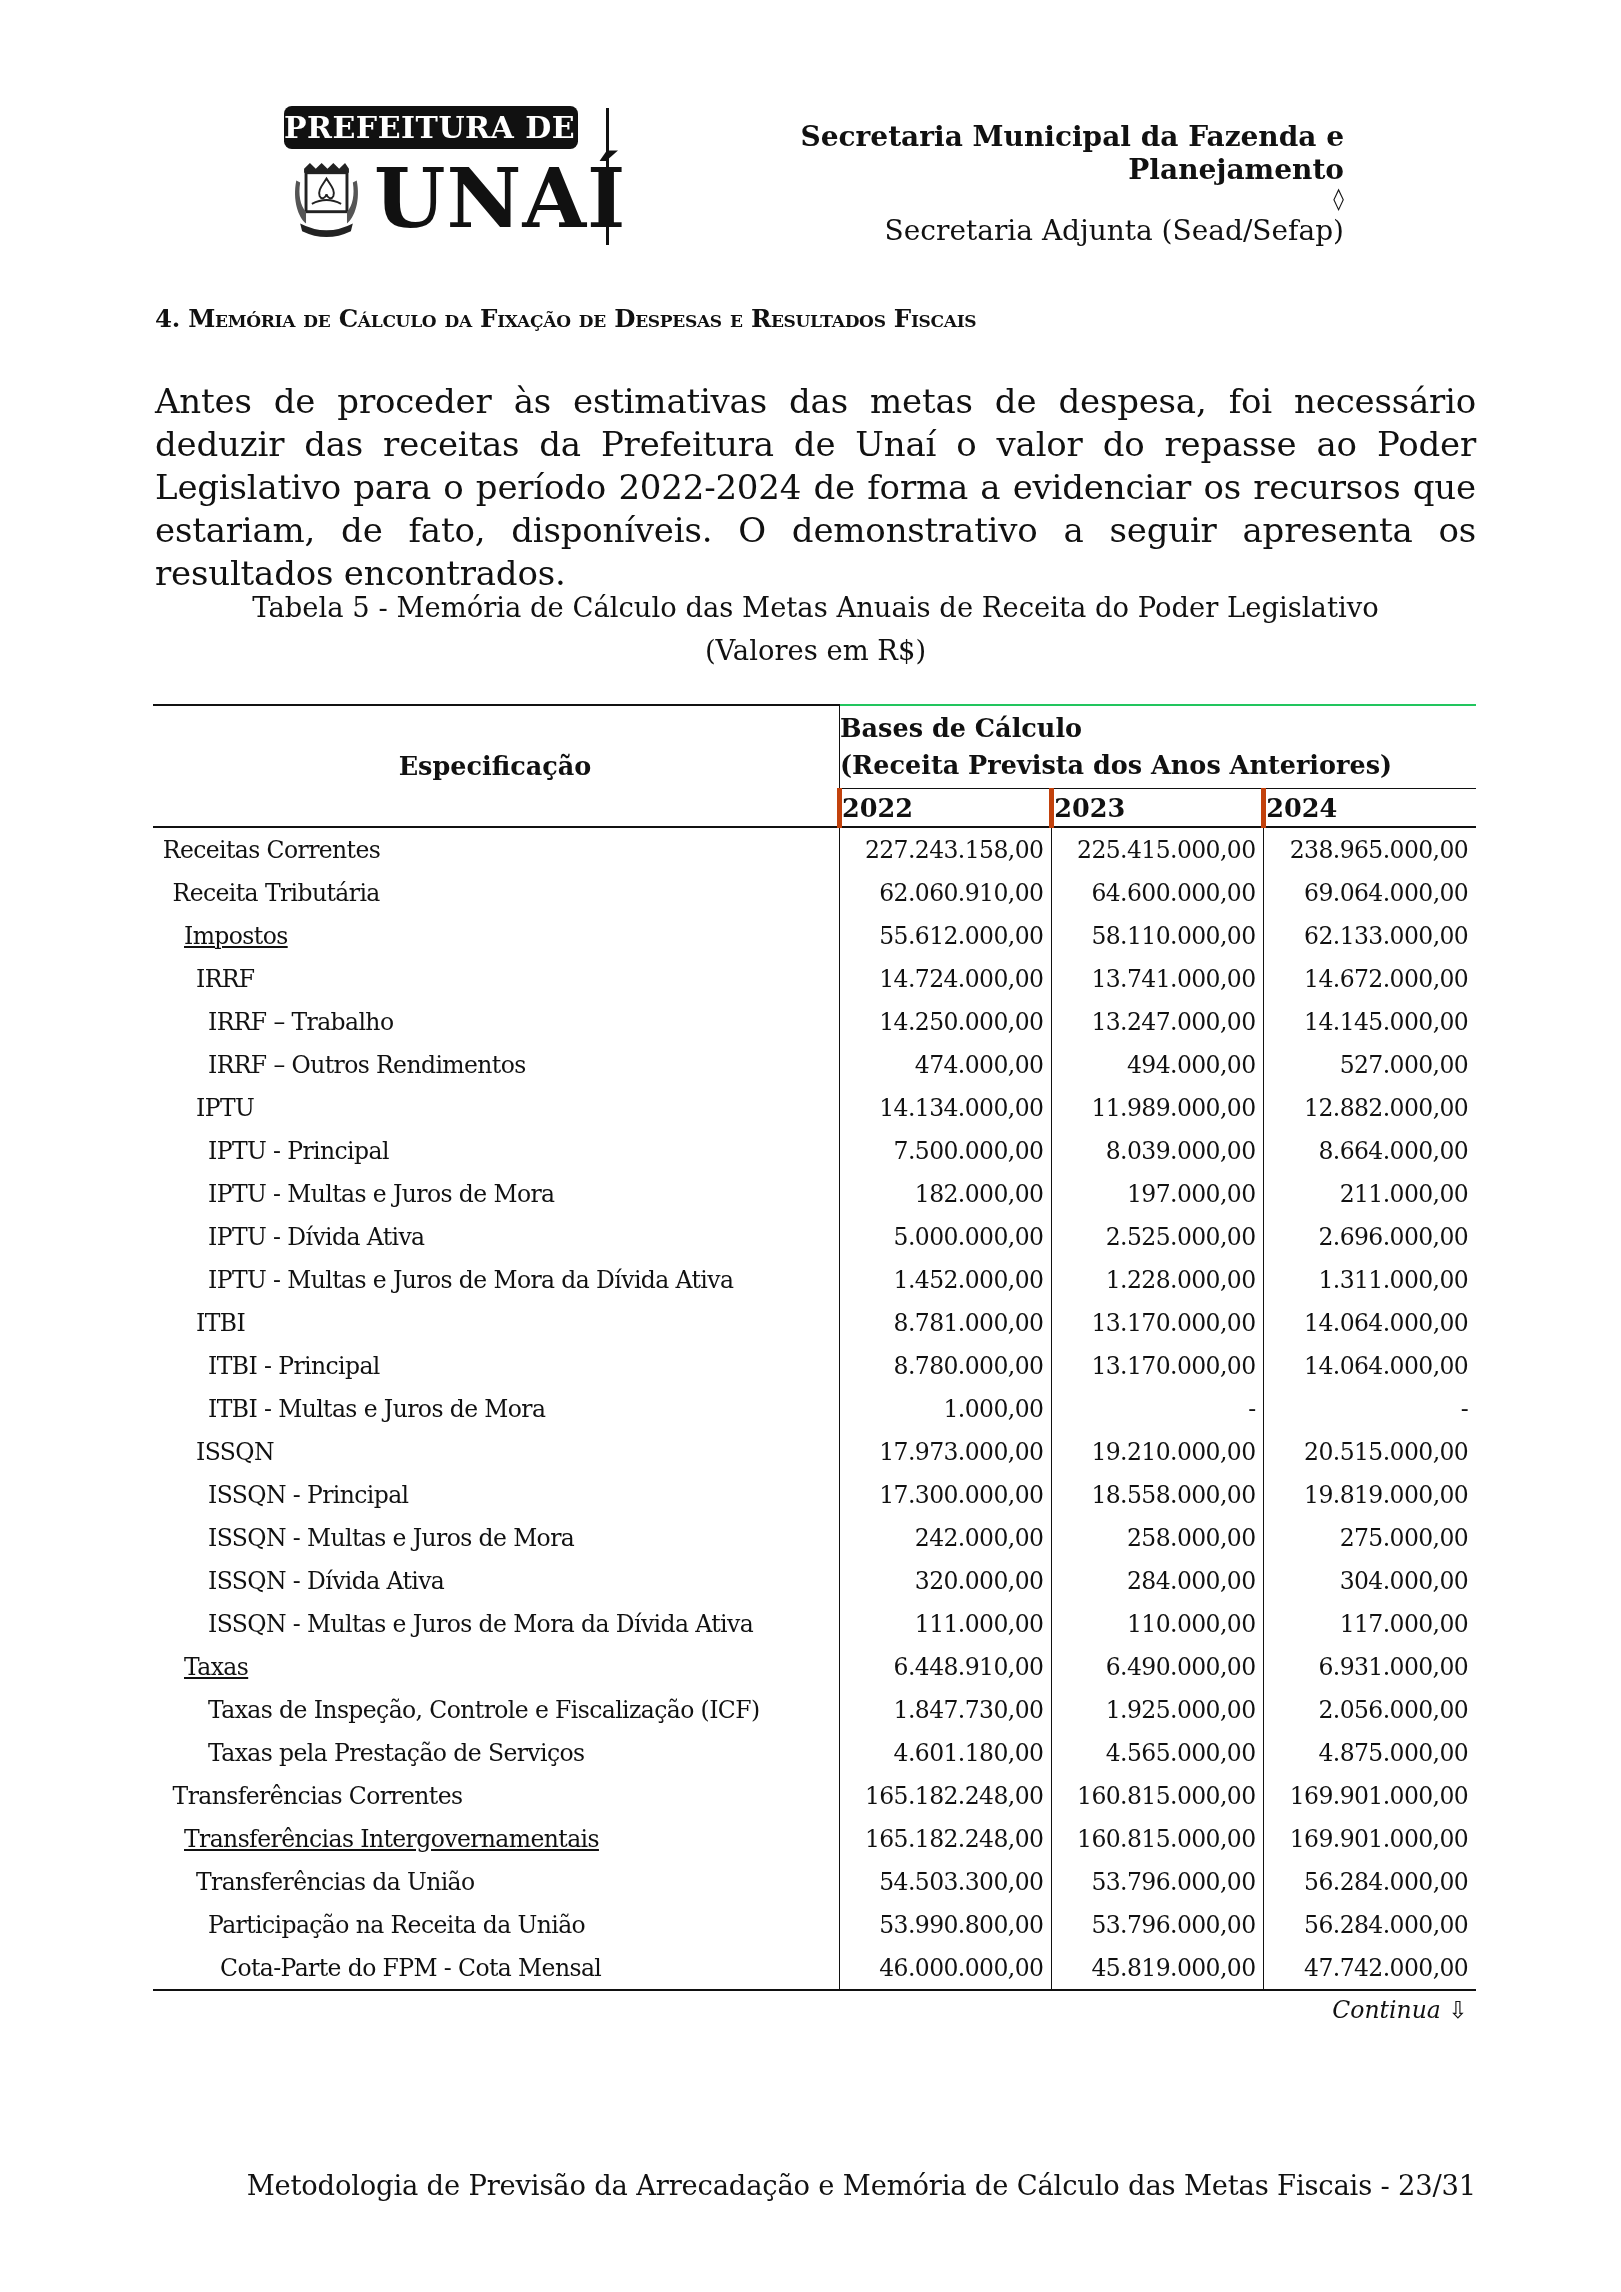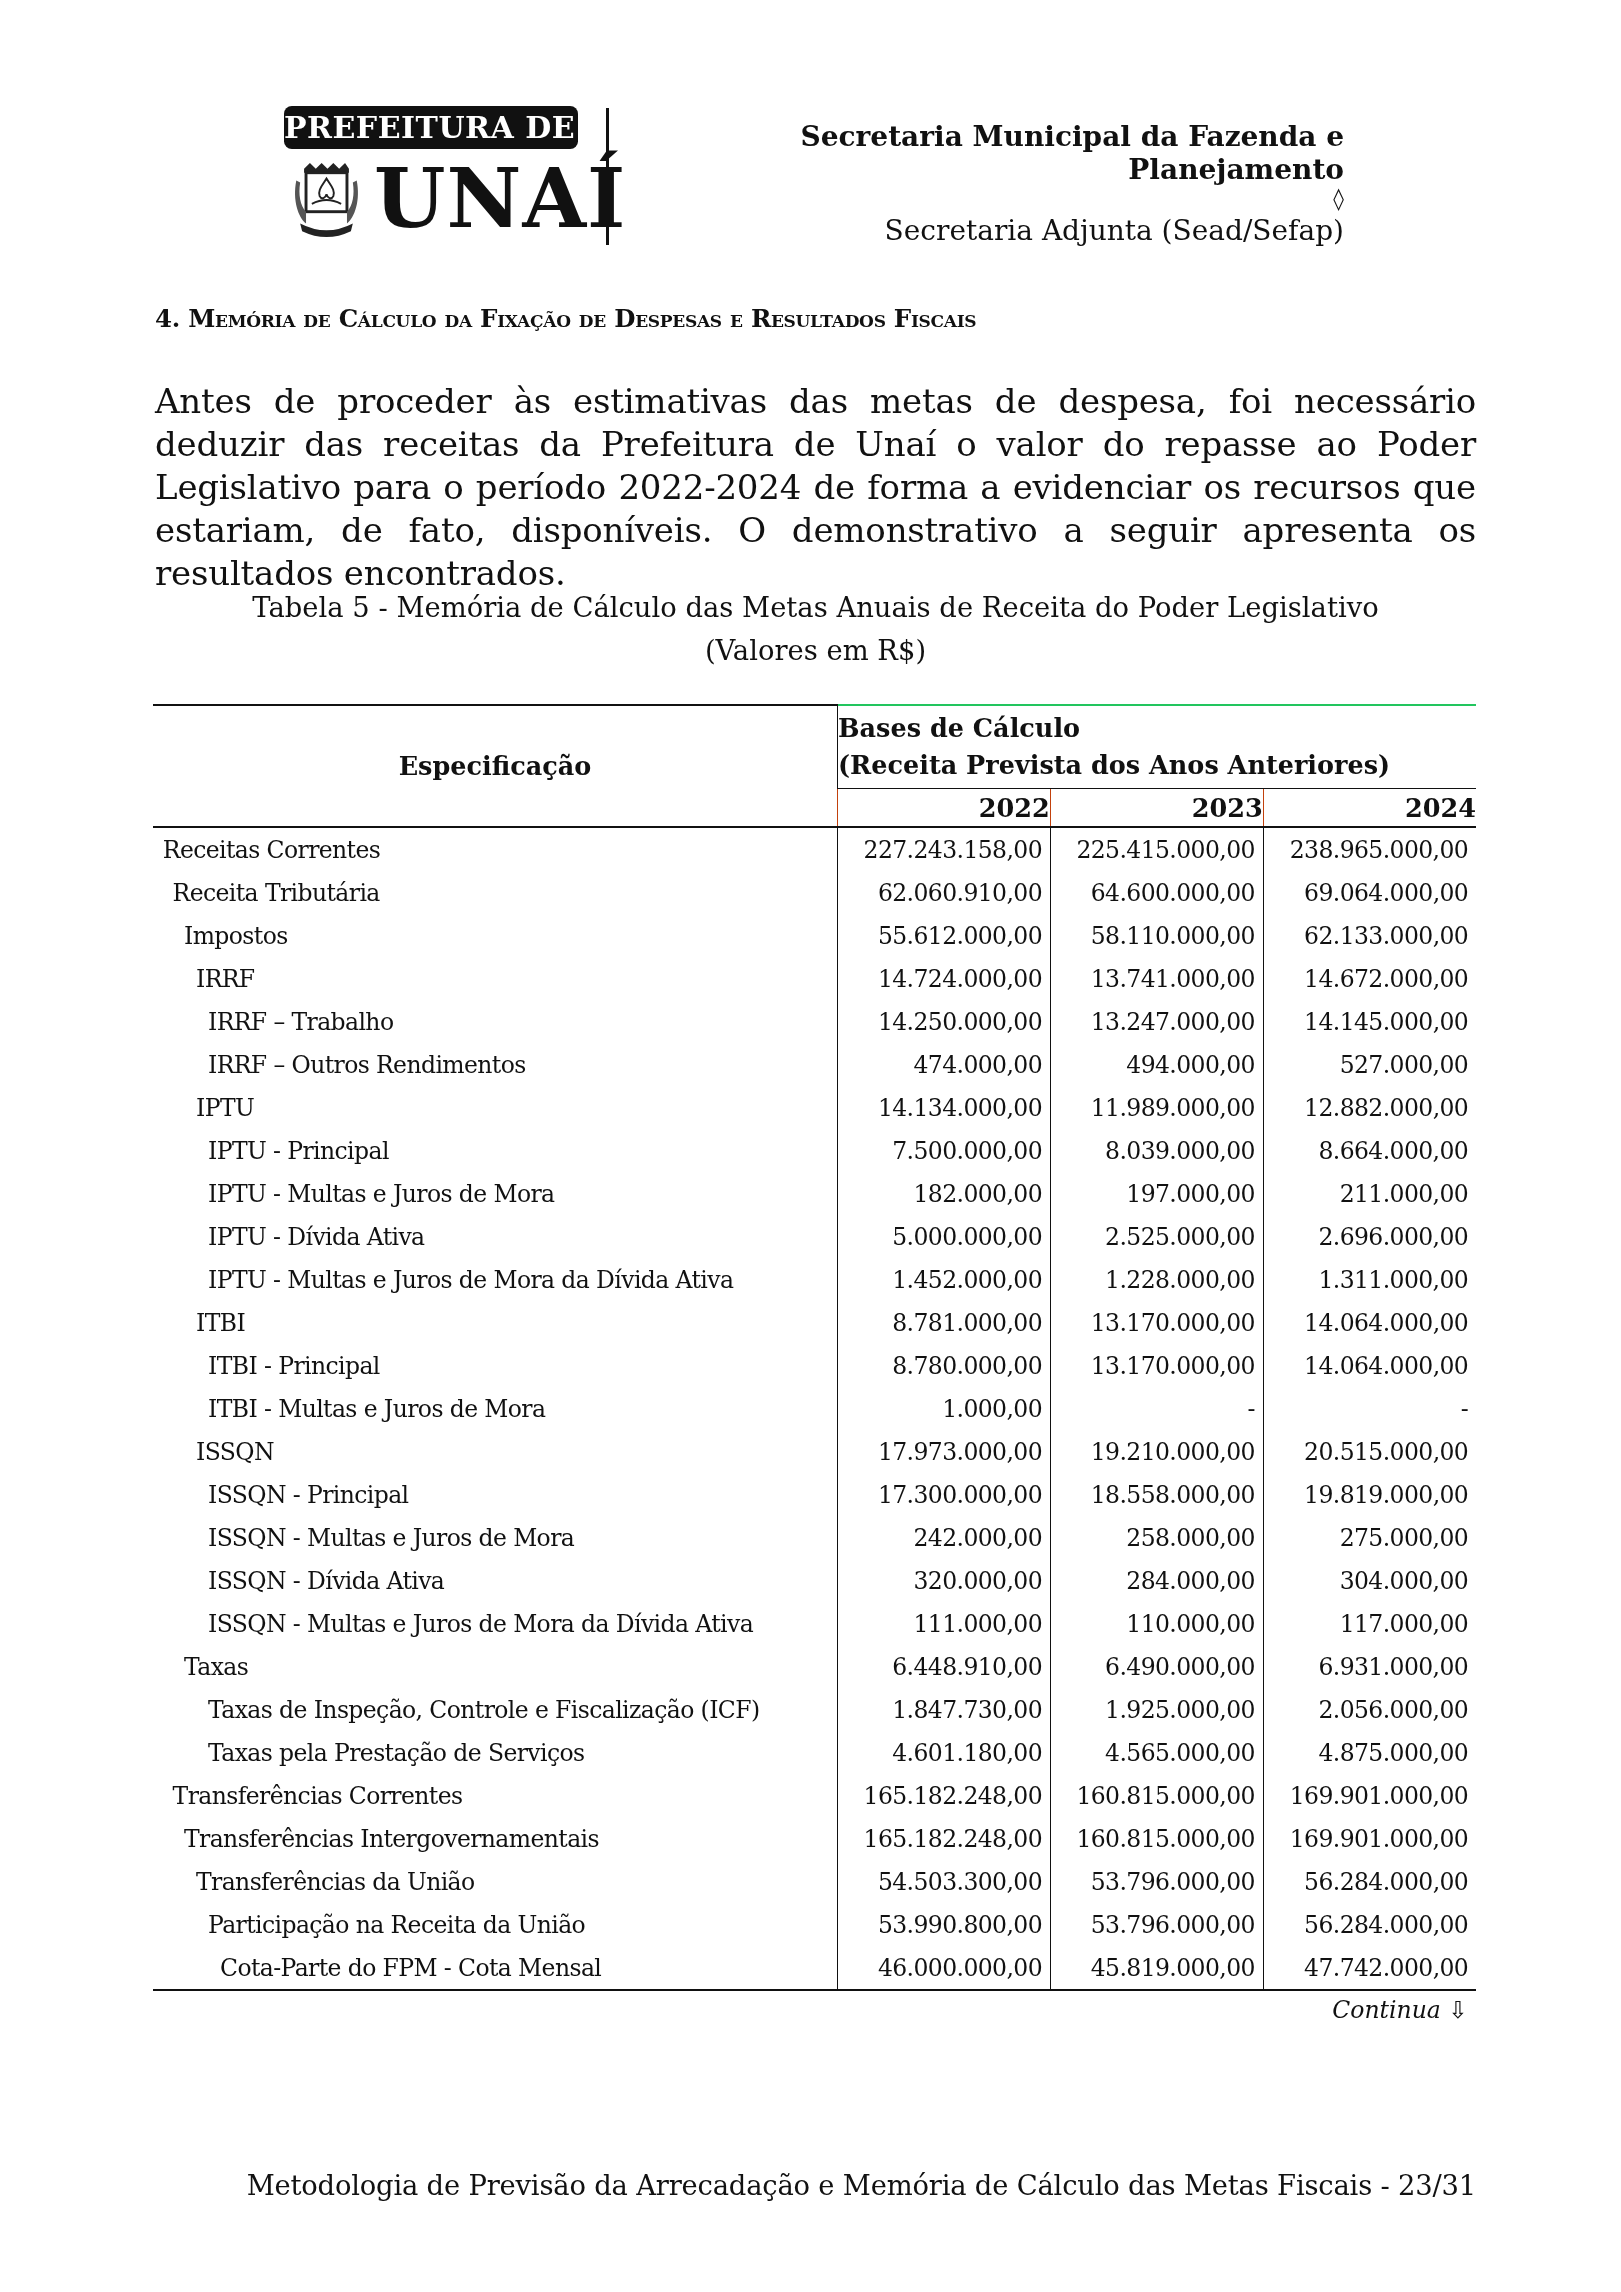--- a/index.html
+++ b/index.html
@@ -31,28 +31,28 @@
              font-size: 27.4px; line-height: 43px; }
 
   
   .tbl-wrap { position: absolute; left: 153px; top: 704px; width: 1323px; }
   table { border-collapse: collapse; width: 100%; table-layout: fixed; font-size: 23.5px; }
   th { font-weight: bold; font-size: 25.5px; padding: 0; }
   .th-spec { width: 684px; border-top: 2px solid #111; border-bottom: 2px solid #111; text-align: center;
              vertical-align: middle; }
   .th-bases { border-top: 2px solid #22c55e; border-left: 1px solid #111; border-bottom: 1px solid #111;
               height: 82px; line-height: 37px; text-align: left; }
-  .th-year { border-left: 1px solid #c2410c; border-bottom: 2px solid #111; height: 37px; text-align: right; }
+  .th-year { border-left: 5px solid #c2410c; border-bottom: 2px solid #111; height: 37px; text-align: left; }
   td { height: 43px; padding: 0; white-space: nowrap; letter-spacing: -0.6px; }
   td.spec { padding-left: 9.8px; }
   td.val { border-left: 1px solid #111; text-align: right; padding-right: 7.8px; }
   tr.last td { border-bottom: 2px solid #111; }
   .lvl0 { padding-left: 9.8px !important; }
   .lvl1 { padding-left: 19.6px !important; }
-  .lvl2 { padding-left: 31px !important; }
+  .lvl2 { padding-left: 31px !important; text-decoration: underline; }
   .lvl3 { padding-left: 43px !important; }
   .lvl4 { padding-left: 55px !important; }
   .lvl5 { padding-left: 67px !important; }
 
   .continua { position: absolute; left: 153px; top: 1996px; width: 1315px; text-align: right;
               font-style: italic; font-size: 23.5px; line-height: 29px; }
 
   .footer { position: absolute; left: 155px; top: 2168px; width: 1321px; text-align: right;
             font-size: 27.4px; line-height: 35px; letter-spacing: -0.2px; }
 </style>

